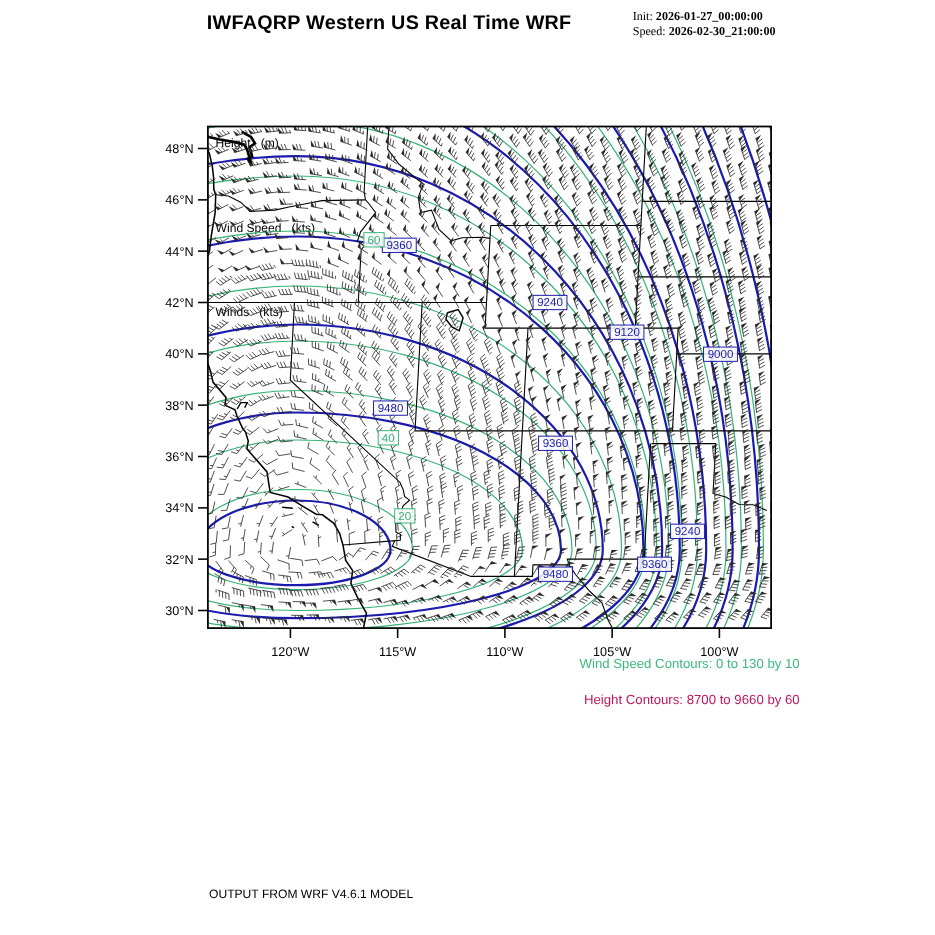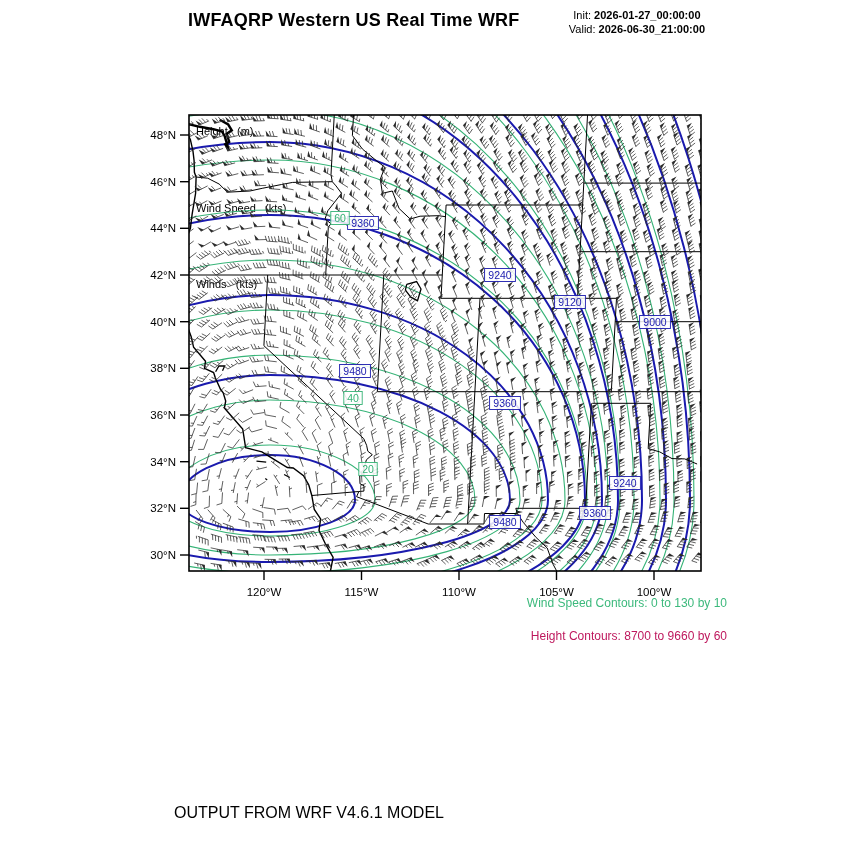--- a/index.html
+++ b/index.html
@@ -1,37 +1,37 @@
 <!DOCTYPE html>
 <html><head>
 <meta charset="utf-8">
 <style>
   html,body{margin:0;padding:0;background:#ffffff;}
   .page{position:relative;width:850px;height:850px;background:#fff;overflow:hidden;
         font-family:"Liberation Sans","DejaVu Sans",sans-serif;color:#000;}
   .title{position:absolute;left:188px;top:10px;font-size:18px;font-weight:bold;letter-spacing:0.2px;}
-  .stamp{position:absolute;right:145px;top:8px;text-align:center;font-size:11px;line-height:14px;}
+  .stamp{position:absolute;right:145px;top:8px;text-align:left;font-size:11px;line-height:14px;font-family:Liberation Serif, serif;}
   .stamp b{font-weight:bold;}
   .legend{position:absolute;left:196px;top:62px;font-size:11px;line-height:13.5px;white-space:pre;}
   .legend div{white-space:pre;margin-top:36px;}
   svg.map{position:absolute;left:0;top:0;}
   .cinfo{position:absolute;font-size:12px;white-space:pre;}
   .cinfo.blue{right:123px;top:606px;color:#be185d;margin-top:23px;}
   .cinfo.green{right:123px;top:596px;color:#3cb97c;}
-  .footer{position:absolute;left:174px;top:806px;font-size:16px;line-height:14px;}
+  .footer{position:absolute;left:190px;top:806px;font-size:11px;line-height:14px;}
 </style>
 </head>
 <body>
 
 <div class="page">
   <div class="title">IWFAQRP Western US Real Time WRF</div>
 
   <div class="stamp">
     <div><span>Init:</span> <b>2026-01-27_00:00:00</b></div>
-    <div><span>Valid:</span> <b>2026-06-30_21:00:00</b></div>
+    <div><span>Speed:</span> <b>2026-02-30_21:00:00</b></div>
   </div>
 
   <div class="legend">
     <div>Height   (m)</div>
     <div>Wind Speed   (kts)</div>
     <div>Winds   (kts)</div>
   </div>
 
   <svg class="map" width="850" height="850">
       <defs>

